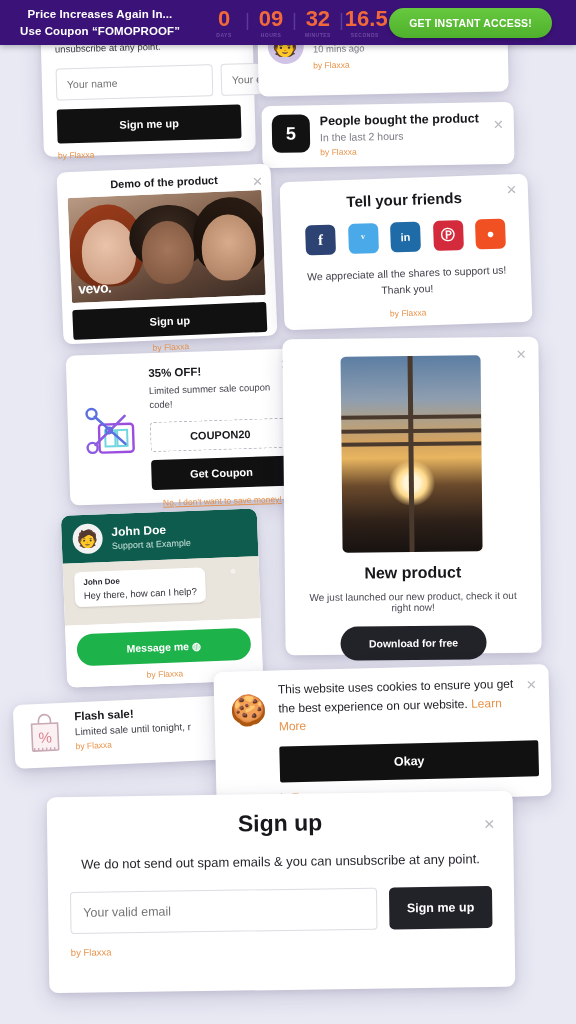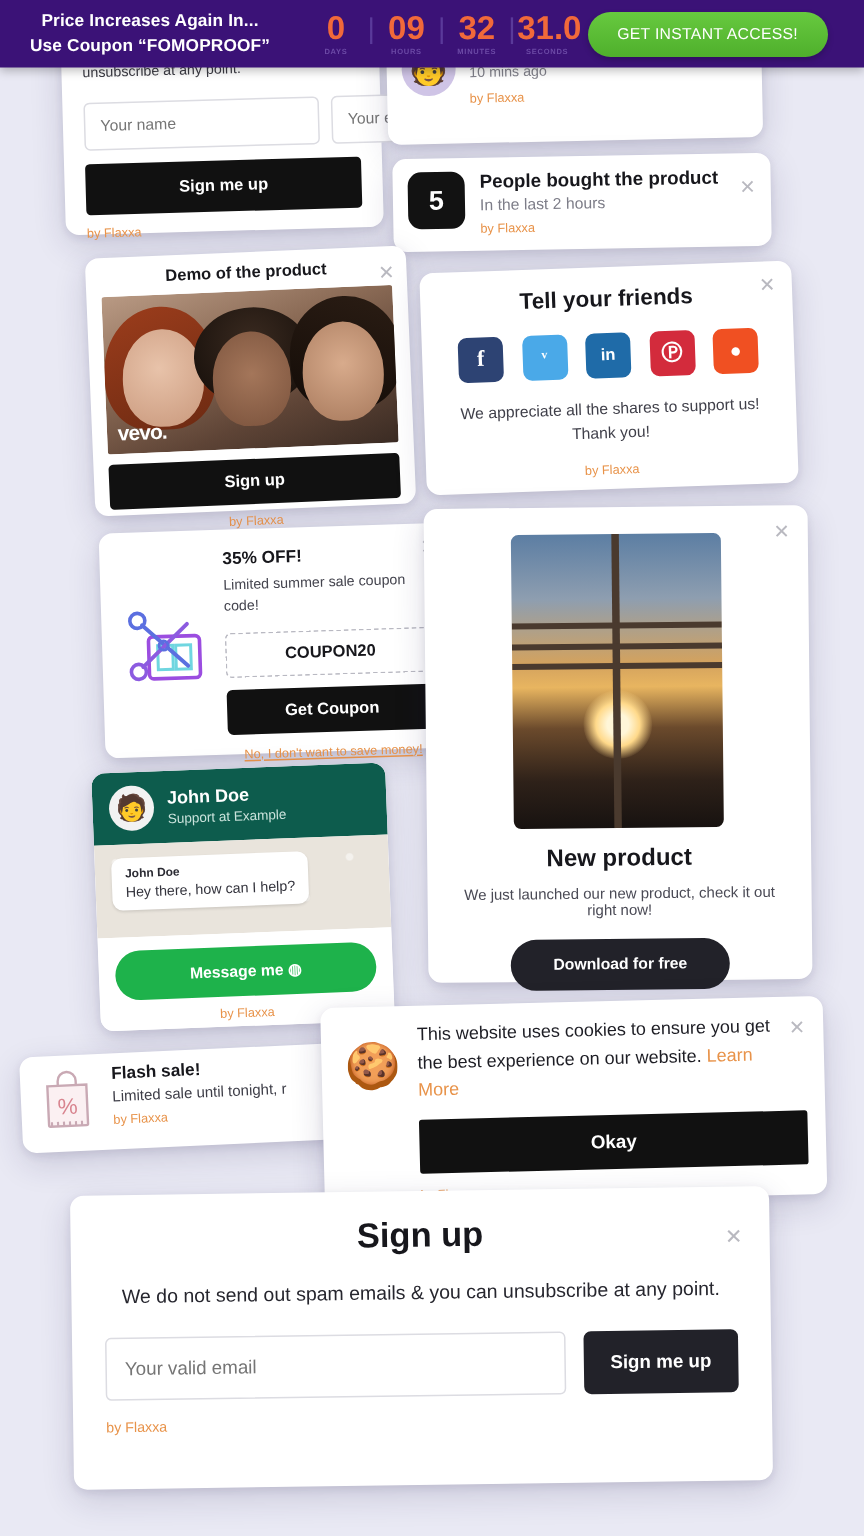--- a/index.html
+++ b/index.html
@@ -24,21 +24,21 @@
   }
   .promo-text div{ white-space:nowrap; }
   .countdown{ display:flex; align-items:center; margin-left:4px; }
   .cd-unit{ width:40px; text-align:center; }
   .cd-num{ color:#f1693a; font-size:22px; font-weight:bold; line-height:1; }
   .cd-lbl{ color:#6c4aa6; font-size:5px; font-weight:bold; letter-spacing:.5px; margin-top:2px;}
   .cd-sep{ color:#5a3a9a; font-size:19px; font-weight:300; margin:0 1px 6px; }
   .cta-btn{
     margin-left:auto; margin-right:24px;
     background:linear-gradient(180deg,#67c93f 0%,#4fb02c 100%);
-    color:#fff; font-size:10.5px; font-weight:normal; letter-spacing:.2px;
+    color:#fff; font-size:10.5px; font-weight:bold; letter-spacing:.2px;
     border:none; border-radius:20px; padding:9px 20px; cursor:pointer;
     box-shadow:0 2px 4px rgba(0,0,0,.2);
   }
 
   
   .card{
     position:absolute; background:#fff; border-radius:9px;
     box-shadow:0 7px 22px rgba(40,30,80,.16), 0 2px 6px rgba(40,30,80,.10);
   }
   .byflaxxa{ color:#e8934a; font-size:8.5px; }
@@ -291,21 +291,21 @@
       <div class="cd-num">09</div>
       <div class="cd-lbl">HOURS</div>
     </div>
     <div class="cd-sep">|</div>
     <div class="cd-unit">
       <div class="cd-num">32</div>
       <div class="cd-lbl">MINUTES</div>
     </div>
     <div class="cd-sep">|</div>
     <div class="cd-unit">
-      <div class="cd-num">31.0</div>
+      <div class="cd-num">16.5</div>
       <div class="cd-lbl">SECONDS</div>
     </div>
   </div>
 
   <button class="cta-btn">GET INSTANT ACCESS!</button>
 </div>
 
 <div class="card" id="c-signup-top">
   <div class="desc">We do not send out spam emails &amp; you can unsubscribe at any point.</div>
   <div class="row">

